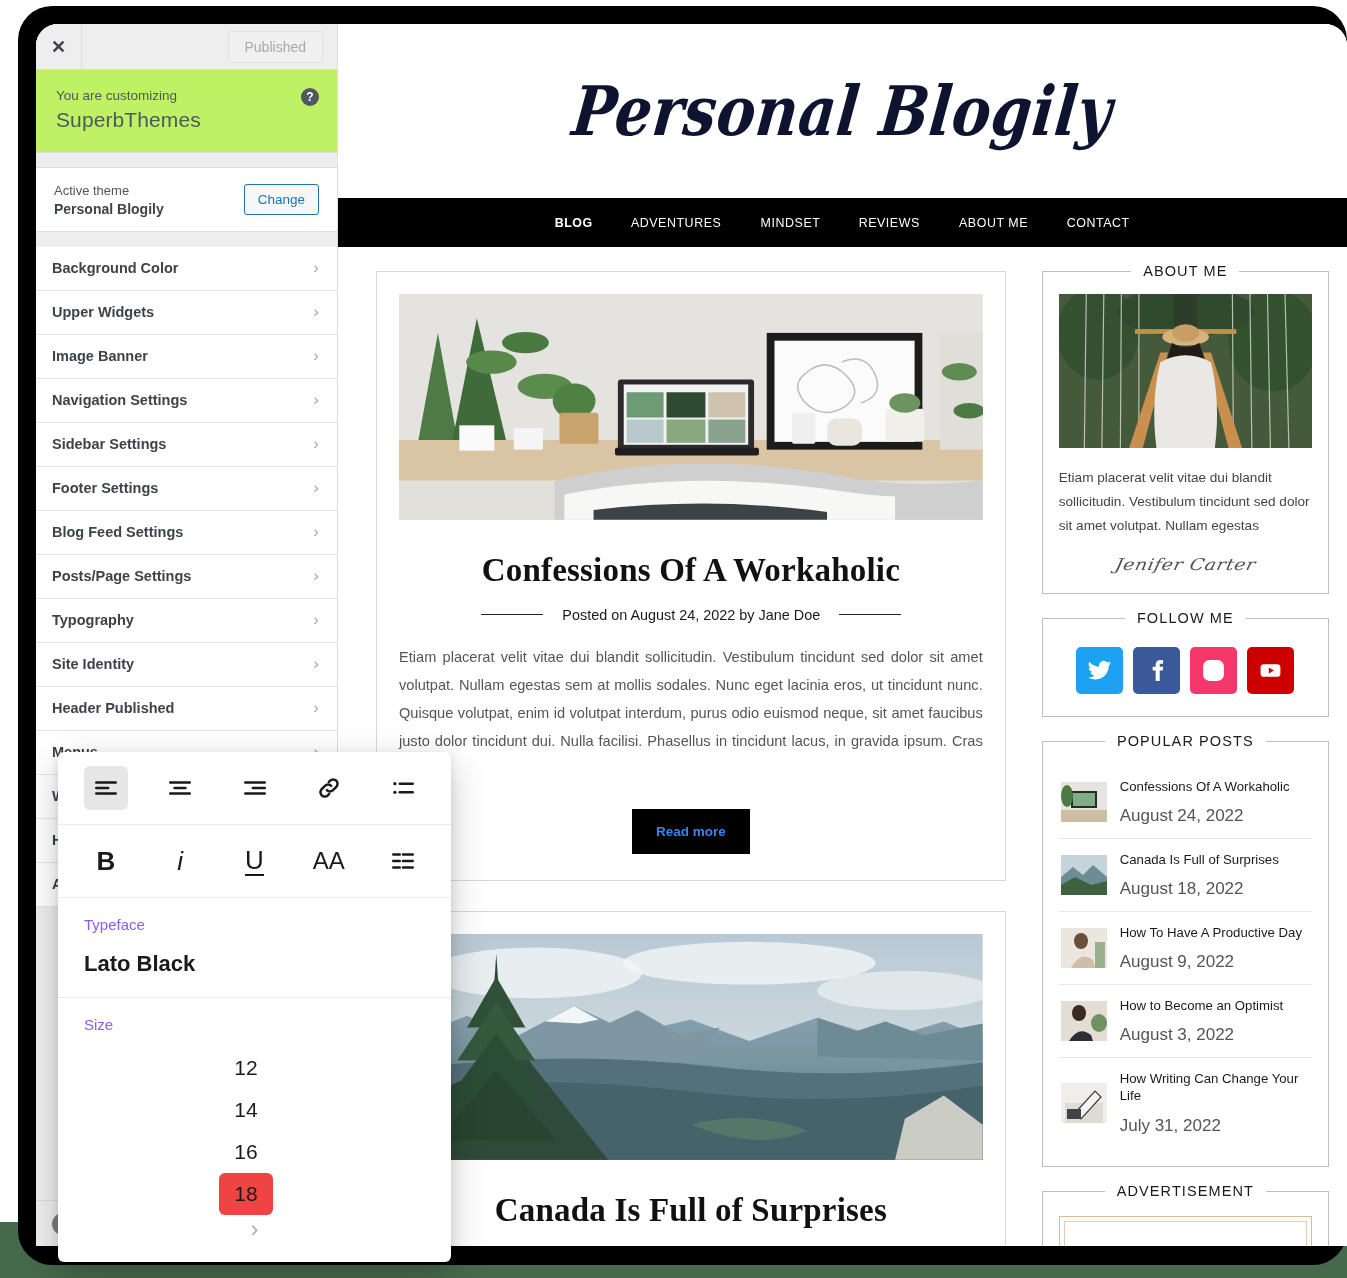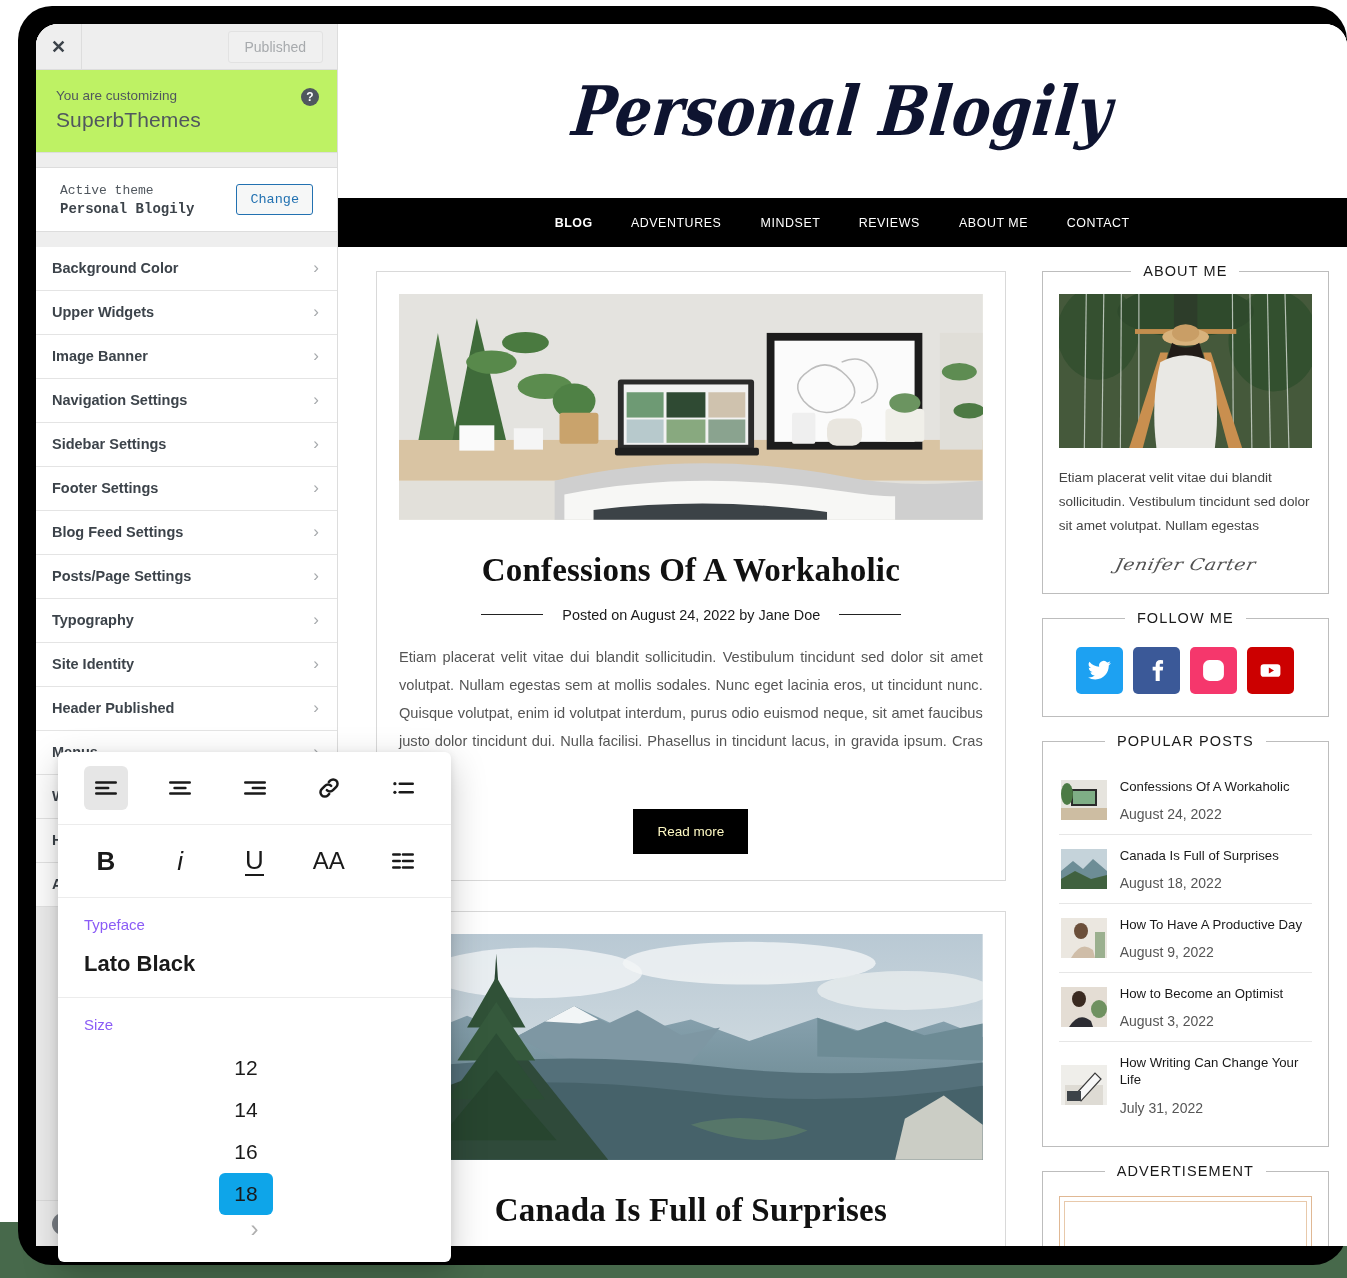--- a/index.html
+++ b/index.html
@@ -53,22 +53,22 @@
   .wp-head-kicker { font-size: 13.5px; color:#50575e; line-height: 1.4; }
   .wp-head-title { font-size: 21px; color:#50575e; font-weight: 400; margin-top: 2px; letter-spacing:.1px;}
   .wp-help {
     position:absolute; right: 18px; top: 18px; width: 18px; height: 18px;
     border-radius: 50%; background:#50575e; color:#fff; font-size: 12px;
     font-weight:700; display:flex; align-items:center; justify-content:center;
     cursor:pointer;
   }
   .wp-gap { height: 14px; background:#eeeeee; }
   .wp-active-theme {
-    background:#fff; padding: 14px 24px; display:flex; align-items:center;
-    justify-content:space-between; border-top:1px solid #ddd; border-bottom:1px solid #ddd;font-family:Liberation Mono, monospace;
+    background:#fff; padding: 14px 18px; display:flex; align-items:center;
+    justify-content:space-between; border-top:1px solid #ddd; border-bottom:1px solid #ddd;
   }
   .wp-at-label { font-size: 13px; color:#50575e; line-height:1.45; }
   .wp-at-name { font-size: 14px; color:#3c434a; font-weight:700; }
   .wp-change-btn {
     border:1px solid #2271b1; color:#2271b1; background:#f6f7f7;
     border-radius:3px; font-size:13.5px; padding: 7px 13px; cursor:pointer;
   }
   .wp-gap2 { height: 15px; background:#eeeeee; }
   .wp-list { background:#fff; }
   .wp-item {
@@ -122,22 +122,22 @@
   .post-meta {
     display:flex; align-items:center; justify-content:center; gap:14px; margin-top: 17px;
   }
   .meta-rule { width: 62px; height:1px; background:#222; }
   .meta-text { font-size: 15px; color:#1a1a1a; transform: scaleX(.96); }
   .post-excerpt {
     margin-top: 20px; font-size: 14.6px; line-height: 1.92; color:#555;
     text-align: justify; transform-origin: left top;
   }
   .read-more {
-    display:block; margin: 26px auto 0 auto; background:#000; color:#fef9c3;
-    font-size: 13.5px; font-weight:400; border:none; padding: 15px 24px; cursor:pointer;
+    display:block; margin: 26px auto 0 auto; background:#000; color:#3b82f6;
+    font-size: 13.5px; font-weight:700; border:none; padding: 15px 24px; cursor:pointer;
   }
 
   
   .widget { border:1px solid #bdbdbd; background:#fff; position:relative; margin-bottom: 24px; padding: 18px 16px 18px 16px; }
   .widget-title-wrap {
     position:absolute; top:-9px; left:0; width:100%; display:flex; align-items:center;
     justify-content:center;
   }
   .widget-title {
     background:#fff; padding: 0 12px; font-size: 14.5px; letter-spacing:1.1px; color:#1a1a1a;
@@ -155,21 +155,21 @@
     width: 47px; height: 47px; border-radius: 5px; display:flex; align-items:center;
     justify-content:center; cursor:pointer;
   }
   .social-btn svg { width: 25px; height: 25px; fill:#fff; }
 
   .pp-list { margin-top: 6px; }
   .pp-item { display:flex; gap: 13px; align-items:center; padding: 12px 2px; border-bottom:1px solid #e6e6e6; cursor:pointer; }
   .pp-item:last-child { border-bottom:none; }
   .pp-thumb { width: 46px; height: 40px; flex:0 0 46px; overflow:hidden; position:relative; }
   .pp-title { font-size: 13.2px; color:#1a1a1a; line-height:1.3; }
-  .pp-date { font-size: 14px; color:#555; margin-top: 11px; }
+  .pp-date { font-size: 17px; color:#555; margin-top: 11px; }
 
   .ad-box { border: 1px solid #e0b894; height: 120px; margin-top: 6px; position:relative; }
   .ad-box:after { content:""; position:absolute; inset:4px; border:1px solid #e8c9ab; }
 
   
   .typo-panel {
     position:absolute; left: 58px; top: 752px; width: 393px; height: 510px;
     background:#fff; border-radius: 6px;
     box-shadow: 0 12px 36px rgba(0,0,0,.22), 0 2px 8px rgba(0,0,0,.10);
     z-index: 40; overflow:hidden;
@@ -186,21 +186,21 @@
   .typo-btn svg { width: 26px; height: 26px; stroke:#1a1a1a; fill:none; stroke-width:2.3; stroke-linecap:round; }
   .typo-btn .glyph { font-size: 26px; font-weight:700; line-height:1; }
   .typo-sec { padding: 18px 26px 20px 26px; border-bottom:1px solid #ececec; }
   .typo-label { font-size: 15px; color:#8b5cf6; }
   .typo-value { font-size: 22px; font-weight:700; color:#1a1a1a; margin-top: 18px; }
   .size-row { display:flex; align-items:center; gap: 0; margin-top: 14px; flex-direction: column; }
   .size-opt {
     width: 54px; height: 42px; display:flex; align-items:center; justify-content:center;
     font-size: 21px; color:#1a1a1a; border-radius:6px; cursor:pointer; margin-right: 17px;
   }
-  .size-opt.sel { background:#0ea5e9; }
+  .size-opt.sel { background:#ef4444; }
   .size-next { font-size: 24px; color:#b0b0b0; cursor:pointer; }
   .swatch-row { display:flex; gap: 10px; margin-top: 15px; }
   .swatch { width: 38px; height: 42px; cursor:pointer; }
   .swatch-bar { width: 38px; height: 7px; border-radius:4px; background:#d8d8d8; margin-top: 6px; }
 
   
   .ph { position:absolute; inset:0; }
 </style>
 </head>
 <body>

